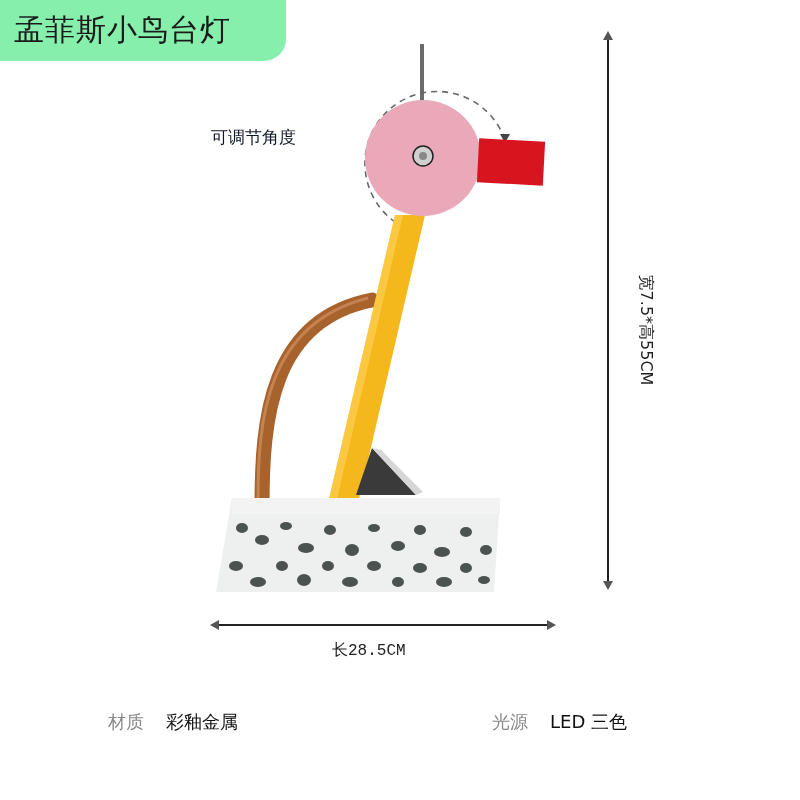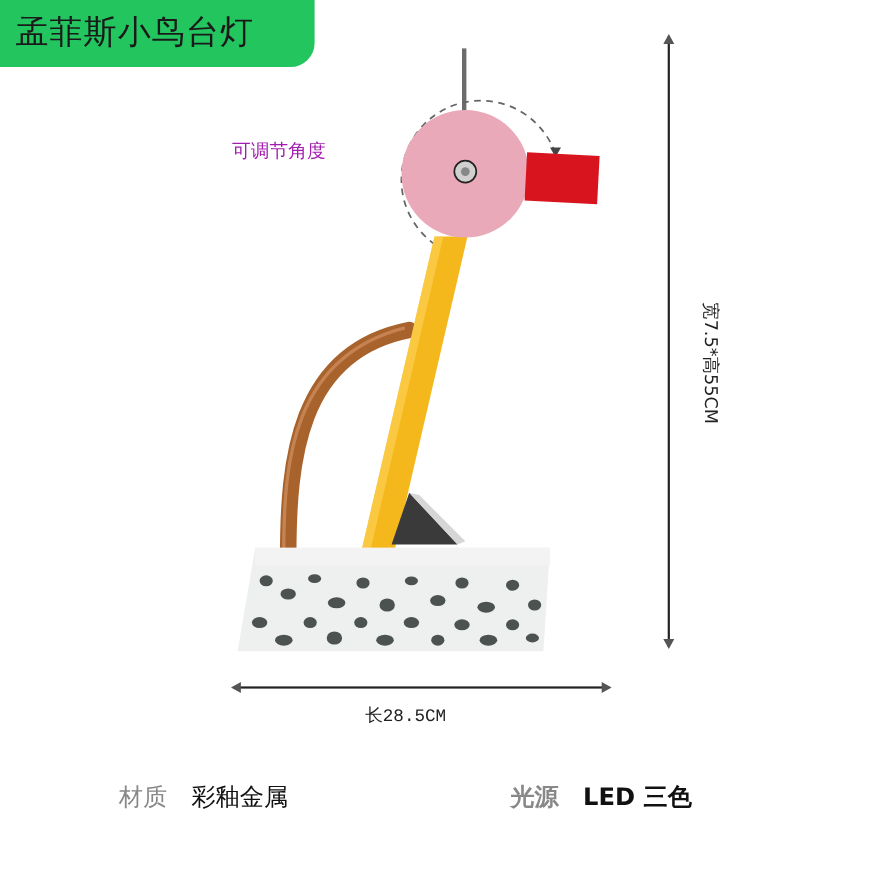--- a/index.html
+++ b/index.html
@@ -1,29 +1,29 @@
 <!DOCTYPE html>
 <html><head>
 <meta charset="utf-8">
 <style>
   html,body{margin:0;padding:0;}
   body{width:800px;height:800px;background:#ffffff;position:relative;overflow:hidden;font-family:"DejaVu Sans",sans-serif;}
-  .title-tab{position:absolute;left:0;top:0;width:286px;height:61px;background:#22c55e;border-bottom-right-radius:22px;}
+  .title-tab{position:absolute;left:0;top:0;width:286px;height:61px;background:#86efac;border-bottom-right-radius:22px;}
   .title-text{position:absolute;left:14px;top:10px;font-size:30px;color:#1a1a1a;letter-spacing:1px;line-height:40px;}
   .product{position:absolute;left:0;top:0;width:800px;height:800px;}
-  .adj-label{position:absolute;left:211px;top:126px;font-size:17px;color:#a21caf;}
+  .adj-label{position:absolute;left:211px;top:126px;font-size:17px;color:#0f172a;}
   .vdim{position:absolute;left:607px;top:33px;width:2px;height:555px;background:#222;}
   .vdim:before{content:"";position:absolute;left:-4px;top:-2px;border-left:5px solid transparent;border-right:5px solid transparent;border-bottom:9px solid #555;}
   .vdim:after{content:"";position:absolute;left:-4px;bottom:-2px;border-left:5px solid transparent;border-right:5px solid transparent;border-top:9px solid #555;}
   .vdim-label{position:absolute;left:645px;top:330px;transform:translate(-50%,-50%) rotate(90deg);font-size:16px;color:#222;white-space:nowrap;}
   .hdim{position:absolute;left:212px;top:624px;width:342px;height:2px;background:#222;}
   .hdim:before{content:"";position:absolute;left:-2px;top:-4px;border-top:5px solid transparent;border-bottom:5px solid transparent;border-right:9px solid #555;}
   .hdim:after{content:"";position:absolute;right:-2px;top:-4px;border-top:5px solid transparent;border-bottom:5px solid transparent;border-left:9px solid #555;}
   .hdim-label{position:absolute;left:332px;top:640px;font-size:16px;color:#222;font-family:Liberation Mono, monospace;}
-  .spec{position:absolute;top:710px;font-size:22px;}
+  .spec{position:absolute;top:710px;font-size:18px;}
   .spec .k{color:#888;margin-right:22px;}
   .spec .v{color:#111;}
 </style>
 </head>
 <body>
 
 <div class="title-tab">
   <div class="title-text">孟菲斯小鸟台灯</div>
 </div>
 
@@ -83,15 +83,15 @@
 
 <div class="vdim"></div>
 <div class="vdim-label">宽7.5*高55CM</div>
 
 <div class="hdim"></div>
 <div class="hdim-label">长28.5CM</div>
 
 <div class="spec" style="left:108px;">
   <span class="k">材质</span><span class="v">彩釉金属</span>
 </div>
-<div class="spec" style="left:464px;font-weight:bold;">
+<div class="spec" style="left:492px;">
   <span class="k">光源</span><span class="v">LED 三色</span>
 </div>
 
 </body></html>

